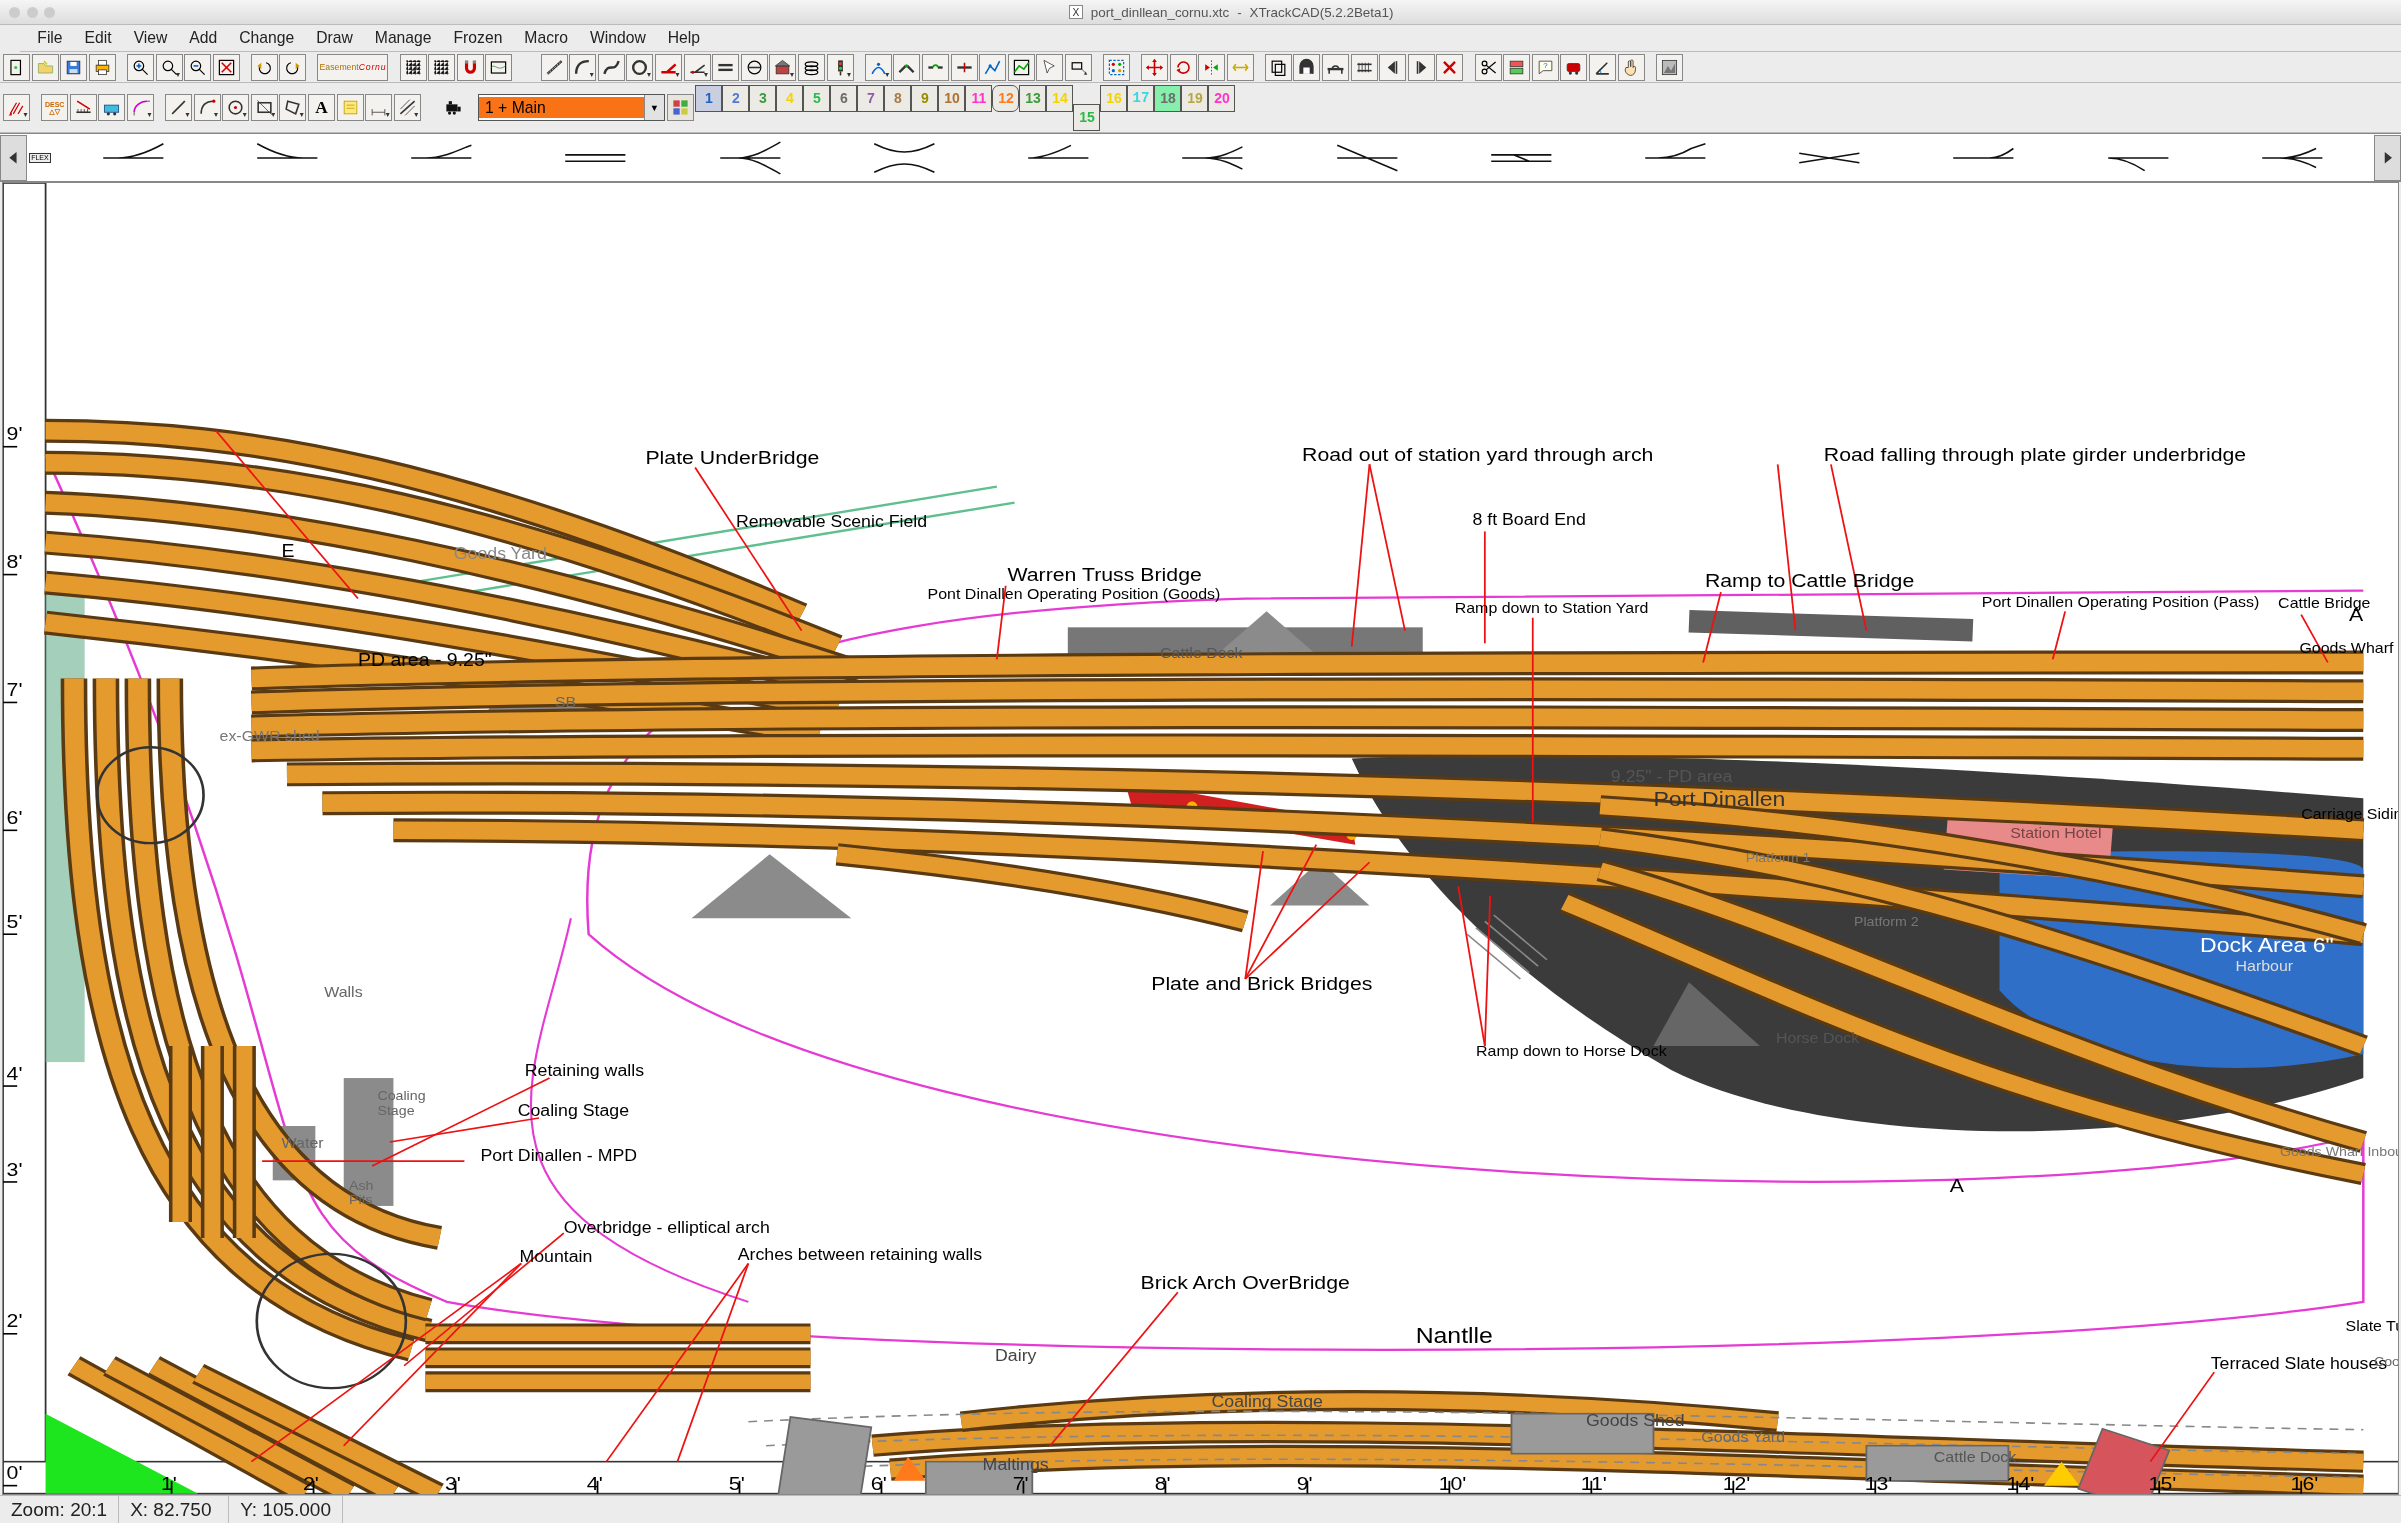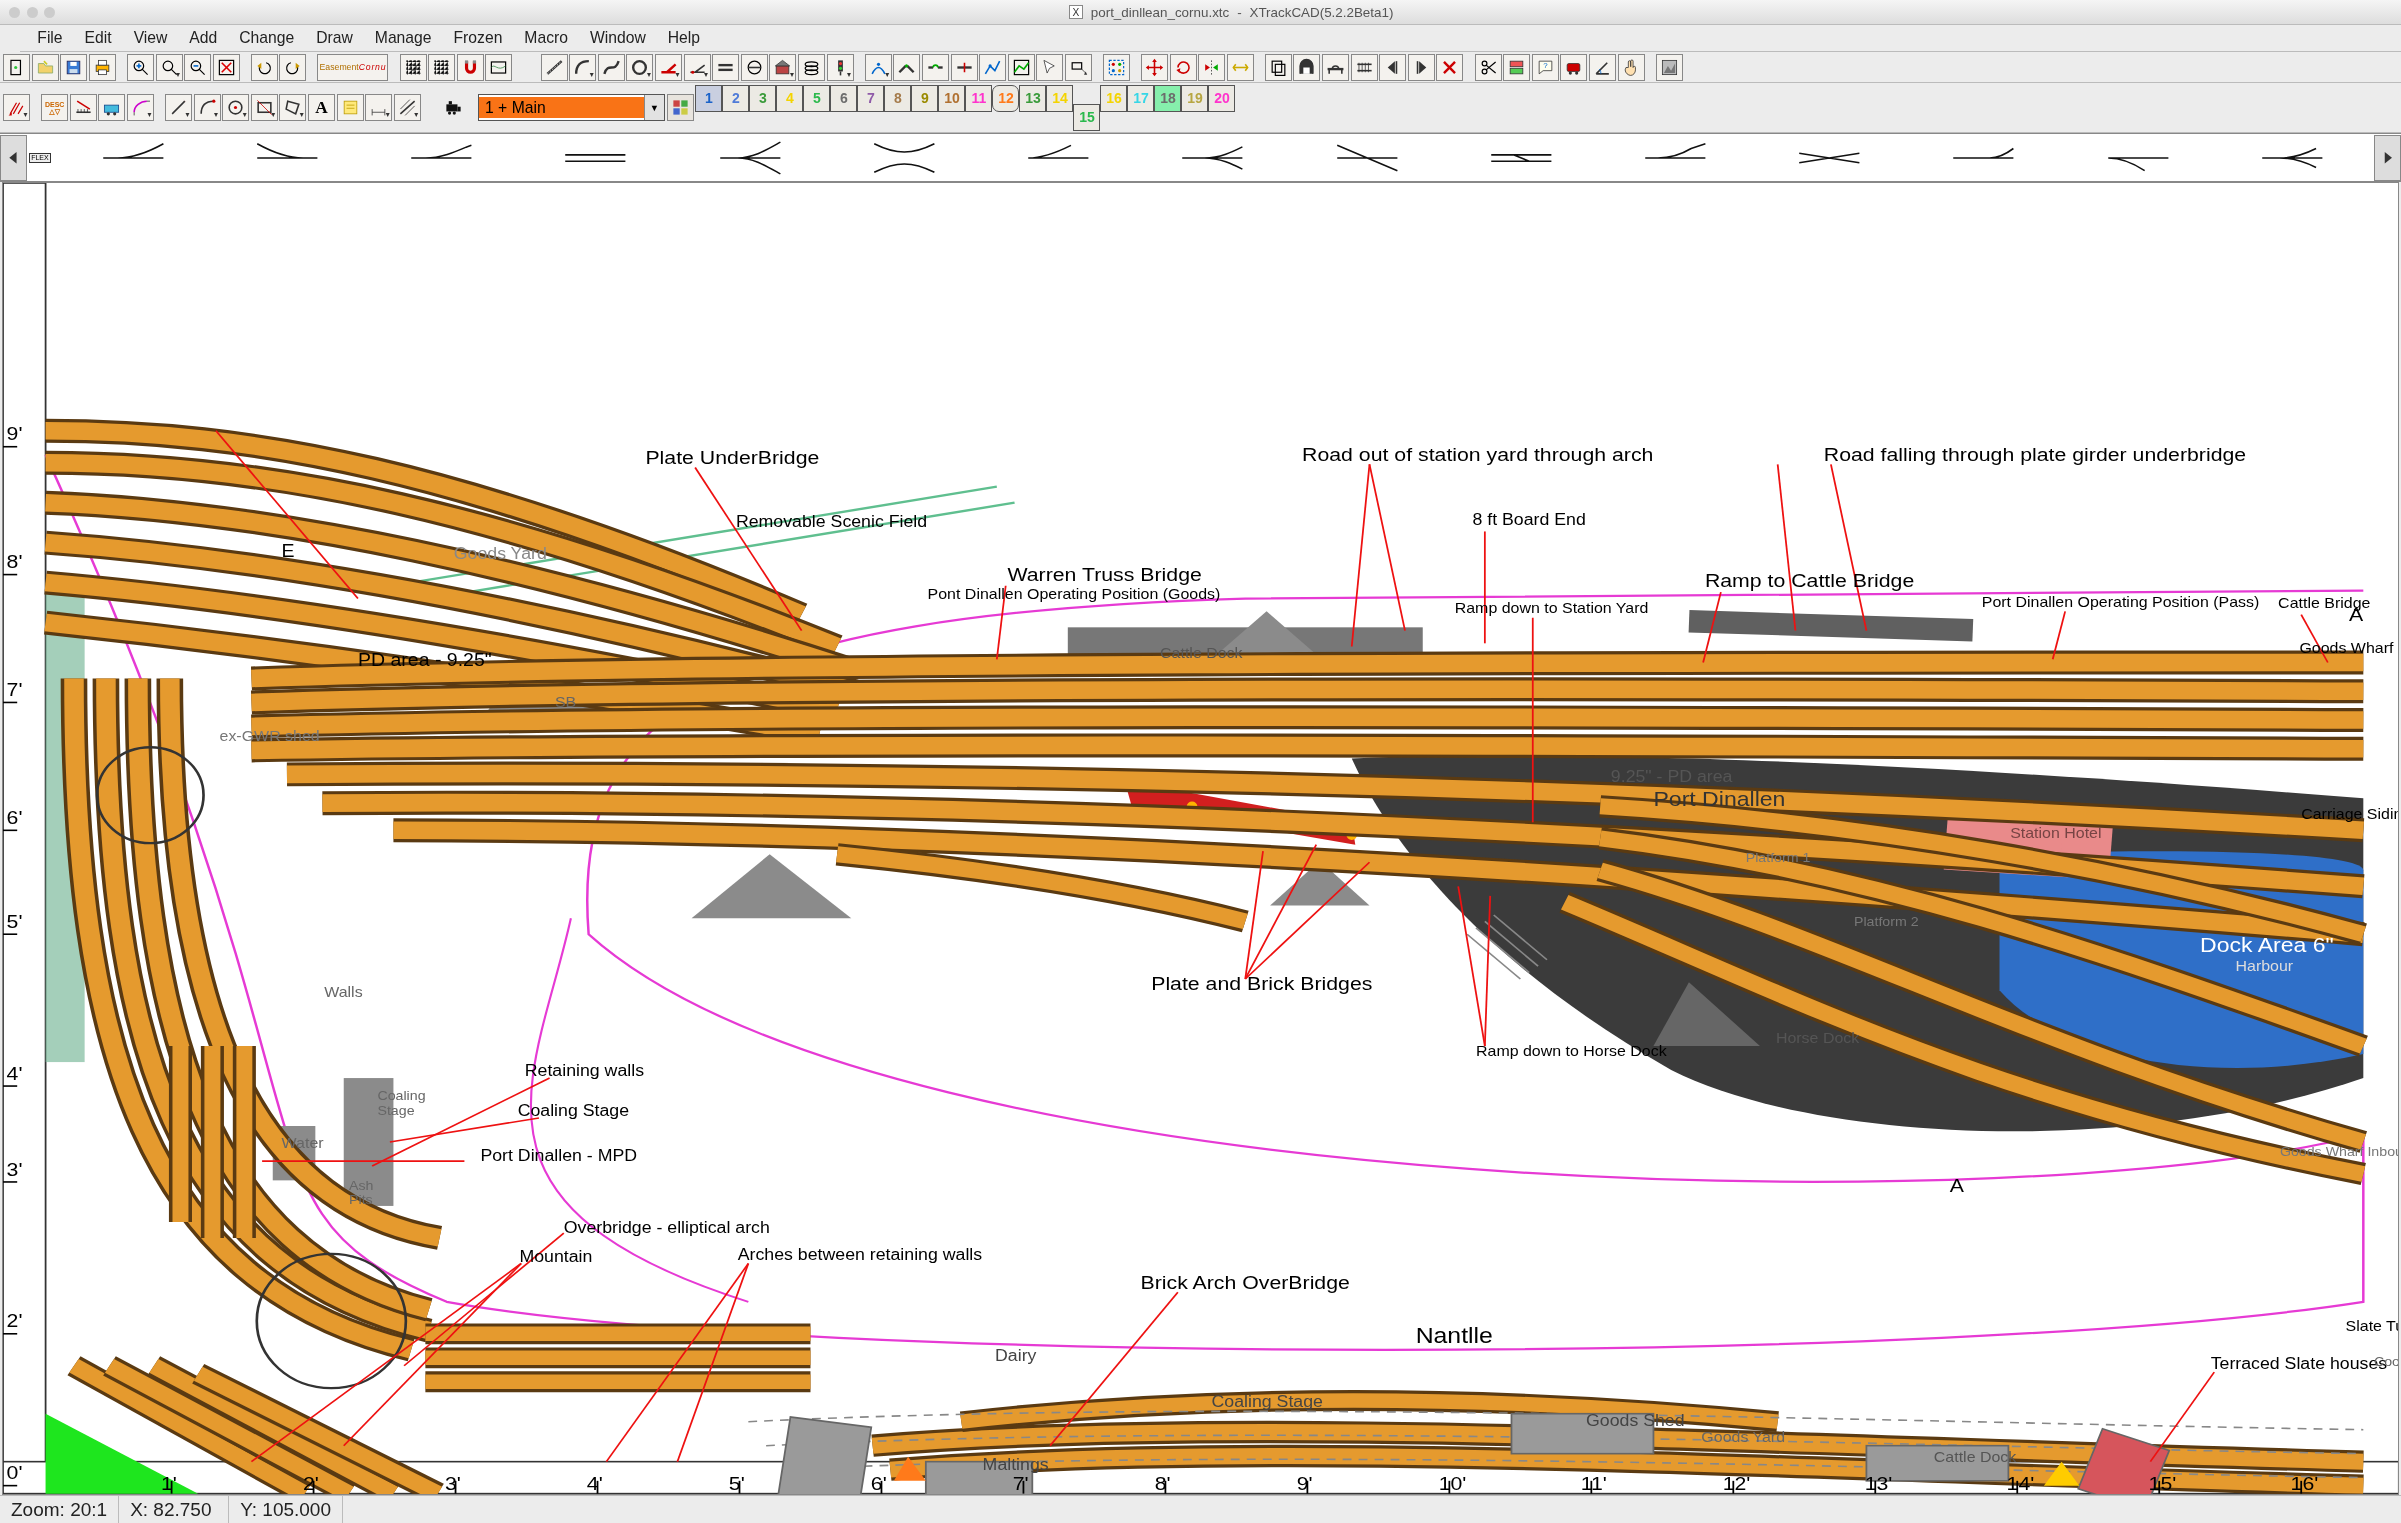--- a/index.html
+++ b/index.html
@@ -575,21 +575,21 @@
       <span class="layer-btn" style="background: rgb(236, 234, 228); color: rgb(143, 90, 168);">7</span>
       <span class="layer-btn" style="background: rgb(236, 234, 228); color: rgb(164, 122, 74);">8</span>
       <span class="layer-btn" style="background: rgb(236, 234, 228); color: rgb(154, 138, 0);">9</span>
       <span class="layer-btn" style="background: rgb(236, 234, 228); color: rgb(176, 112, 48);">10</span>
       <span class="layer-btn" style="background: rgb(236, 234, 228); color: rgb(255, 51, 204);">11</span>
       <span class="layer-btn" style="background: rgb(236, 234, 228); color: rgb(255, 122, 26); border-radius: 7px;">12</span>
       <span class="layer-btn" style="background: rgb(236, 234, 228); color: rgb(58, 155, 58);">13</span>
       <span class="layer-btn" style="background: rgb(236, 234, 228); color: rgb(244, 212, 0);">14</span>
       <span class="layer-btn" style="background: rgb(236, 234, 228); color: rgb(43, 185, 76); margin-top: 19px;">15</span>
       <span class="layer-btn" style="background: rgb(236, 234, 228); color: rgb(244, 212, 0);">16</span>
-      <span class="layer-btn" style="background: rgb(236, 234, 228); color: rgb(55, 214, 230);">17</span>
+      <span class="layer-btn" style="background: rgb(236, 234, 228); color: rgb(55, 214, 230); font-family: Liberation Mono, monospace;">17</span>
       <span class="layer-btn" style="background: #86efac; color: rgb(108, 108, 108);">18</span>
       <span class="layer-btn" style="background: rgb(236, 234, 228); color: rgb(183, 166, 66);">19</span>
       <span class="layer-btn" style="background: rgb(236, 234, 228); color: rgb(255, 51, 204);">20</span>
     </div>
 </div>
 
 <div class="hotbar">
   <div class="navbtn">
       <svg viewBox="0 0 24 24">
         <polygon points="16,4 6,12 16,20" fill="#333"></polygon>

